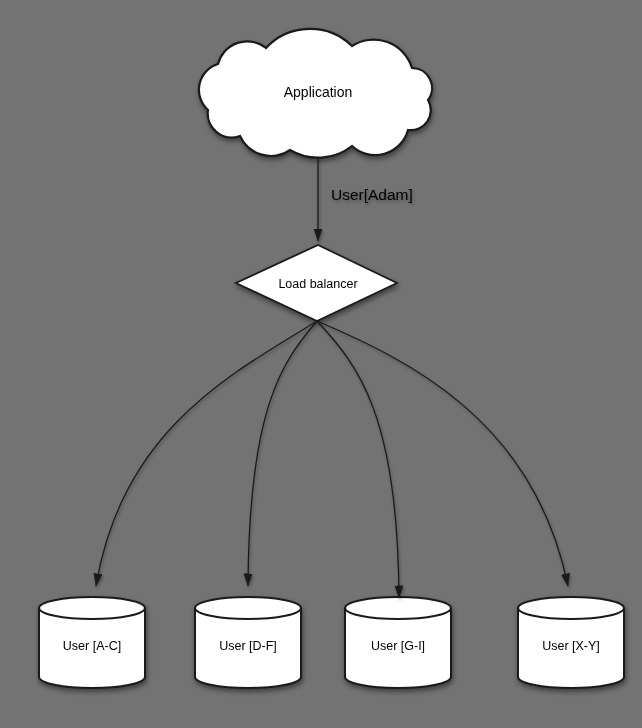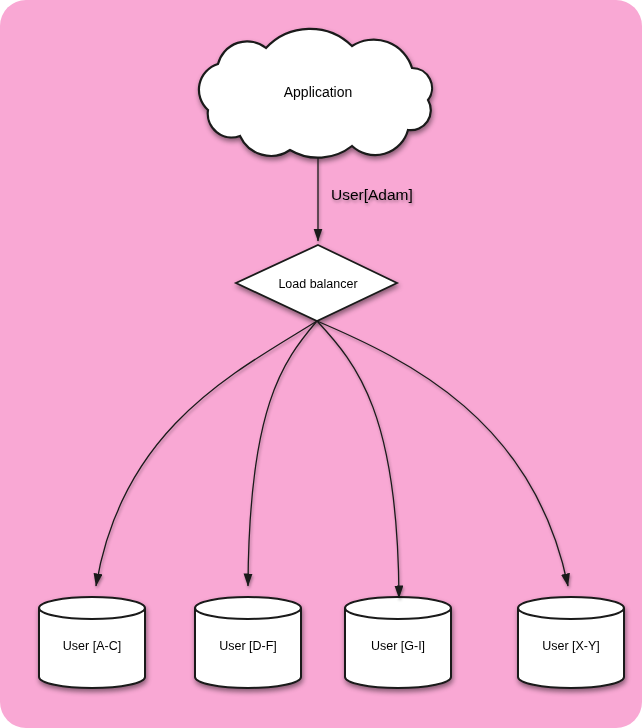--- a/index.html
+++ b/index.html
@@ -3,25 +3,24 @@
 <meta charset="utf-8">
 <style>
   html, body {
     margin: 0;
     padding: 0;
     background: #ffffff;
   }
   .stage {
     width: 642px;
     height: 728px;
-    background: #f9a8d4;
+    background: #737373;
     position: relative;
     overflow: hidden;
     font-family: "Liberation Sans", "DejaVu Sans", sans-serif;
-    border-radius: 26px;
   }
   svg { display: block; }
   .node-shape {
     fill: #ffffff;
     stroke: #1a1a1a;
   }
   .node {
     filter: drop-shadow(1.5px 3px 2.5px rgba(0,0,0,0.45));
   }
   .edges {

